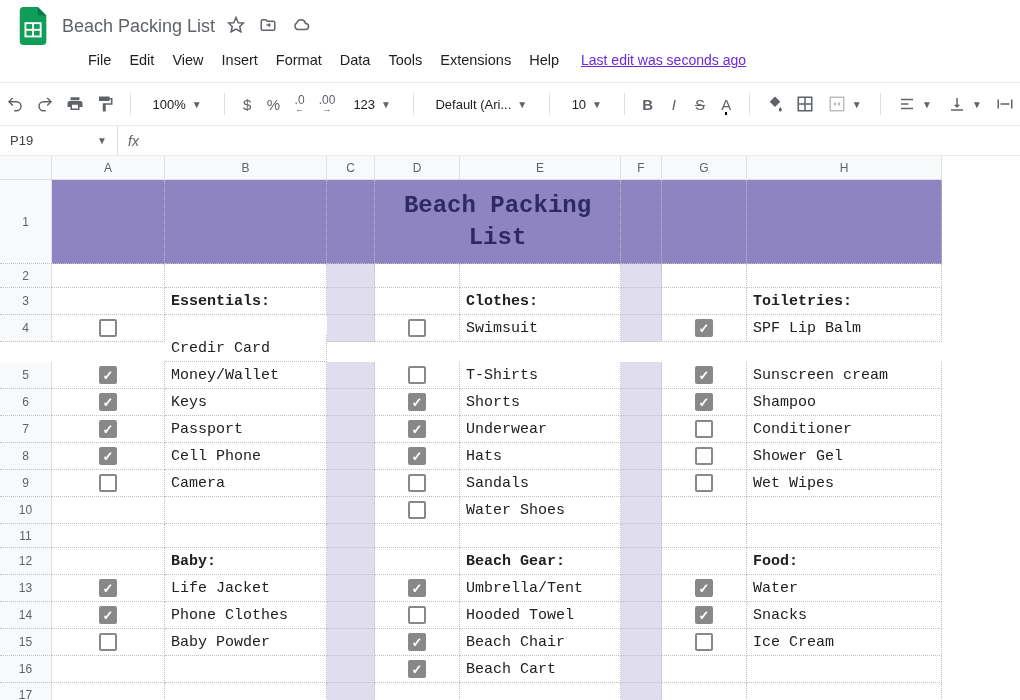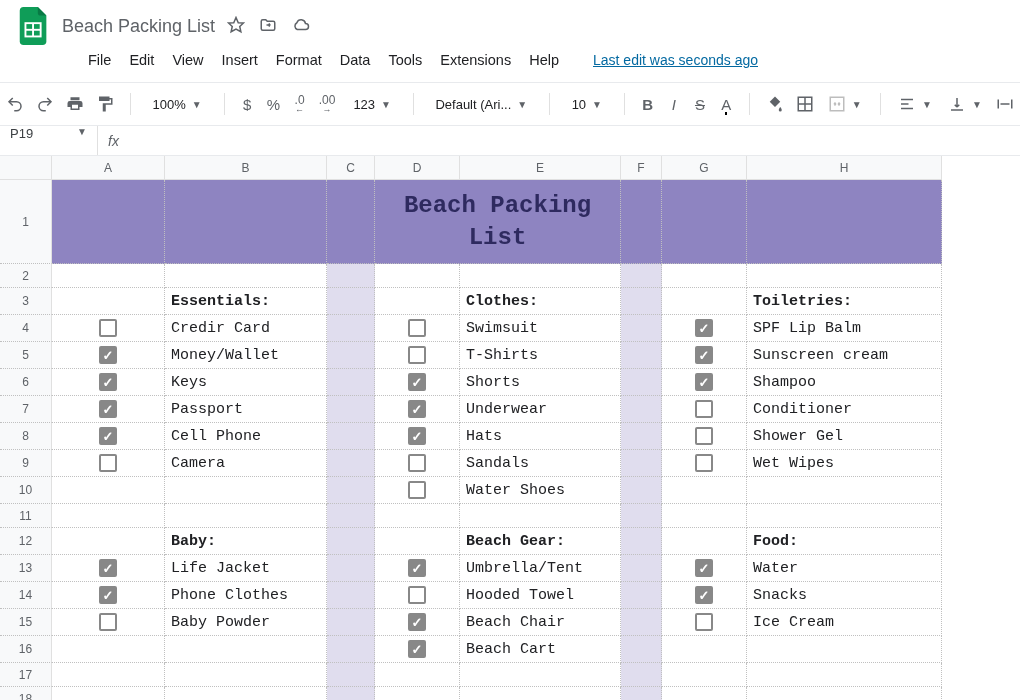--- a/index.html
+++ b/index.html
@@ -4,31 +4,31 @@
 <style>
   * { box-sizing: border-box; margin: 0; padding: 0; }
   body { font-family: Arial, sans-serif; font-size: 13px; color: #202124; width: 1020px; height: 700px; overflow: hidden; background: #fff; }
   .titlebar { display: flex; align-items: center; padding: 8px 16px 0 16px; height: 44px; }
   .logo { width: 36px; height: 36px; margin-right: 10px; display:flex; align-items:center; justify-content:center; }
   .doc-title { font-size: 18px; color: #5f6368; margin-right: 12px; }
   .title-icons { display: flex; gap: 14px; align-items:center; color:#5f6368; }
   .title-icon { cursor:pointer; }
   .menubar { display:flex; gap: 2px; padding: 4px 16px 10px 80px; font-size: 14.5px; color:#202124; align-items:center; }
   .menu-item { padding: 4px 8px; cursor:pointer; }
-  .last-edit { color:#0369a1; text-decoration: underline; margin-left: 24px; cursor:pointer; font-size:14px; }
+  .last-edit { color:#6d28d9; text-decoration: underline; margin-left: 12px; cursor:pointer; font-size:14px; }
   .toolbar { display:flex; align-items:center; height: 44px; border-top:1px solid #e8eaed; border-bottom:1px solid #e8eaed; padding: 0 6px; gap:12px; }
   .tb-icon { width:32px; height:28px; display:flex; align-items:center; justify-content:center; cursor:pointer; color:#5f6368; }
   .tb-sep { width:1px; height:22px; background:#e0e0e0; margin: 0 4px; }
   .tb-dropdown { display:flex; align-items:center; gap:6px; padding:0 6px; height:28px; cursor:pointer; color:#202124; font-size:13px; }
   .tb-dropdown .arrow { color:#5f6368; font-size:10px; }
   .bold { font-weight:bold; }
   .italic { font-style:italic; }
   .strike { text-decoration: line-through; }
   .namebox-row { display:flex; align-items:center; height:30px; border-bottom:1px solid #e8eaed; }
-  .namebox { width:98px; display:flex; justify-content:space-between; padding:0 10px; color:#3c4043; font-size:13px; border-right:1px solid #e0e0e0; height:100%; }
+  .namebox { width:118px; display:flex; align-items:center; justify-content:space-between; padding:0 10px; color:#3c4043; font-size:13px; border-right:1px solid #e0e0e0; height:100%; }
   .fx { padding:0 10px; color:#5f6368; font-style:italic; font-size:14px; border-right:none; height:100%; display:flex; align-items:center; }
   .fx-input { flex:1; height:100%; }
   .grid { position:relative; width:1020px; }
   .col-headers { display:flex; position:sticky; top:0; background:#fff; }
   .corner { width:52px; height:24px; border-right:1px solid #e0e0e0; border-bottom:1px solid #e0e0e0; background:#f8f9fa;}
   .ch { height:24px; border-right:1px solid #e0e0e0; border-bottom:1px solid #e0e0e0; display:flex; align-items:center; justify-content:center; font-size:12px; color:#5f6368; background:#f8f9fa; }
   .row { display:flex; }
   .rh { width:52px; border-right:1px solid #e0e0e0; border-bottom:1px dotted #c0c0c0; display:flex; align-items:center; justify-content:center; font-size:12px; color:#5f6368; background:#f8f9fa; }
   .cell { border-right:1px dotted #c0c0c0; border-bottom:1px dotted #c0c0c0; display:flex; align-items:center; padding: 0 6px; font-family: "Courier New", monospace; font-size:15px; overflow:visible; white-space:nowrap; }
   .row1 .cell { background:#8e84c1; }
@@ -242,21 +242,21 @@
         <div class="cell section-hdr" style="width: 161px; height: 27px; justify-content: flex-start;">Clothes:</div>
         <div class="cell sep-col" style="width: 41px; height: 27px;"></div>
         <div class="cell" style="width: 85px; height: 27px;"></div>
         <div class="cell section-hdr" style="width: 195px; height: 27px;">Toiletries:</div>
       </div>
       <div class="row">
         <div class="rh" style="height: 27px;">4</div>
         <div class="cell chk-cell" style="width: 113px; height: 27px;">
           <div class="chk"></div>
         </div>
-        <div class="cell" style="width: 162px; height: 27px;">Credir Card</div>
+        <div class="cell" style="width: 162px; height: 27px; margin-top: 20px;">Credir Card</div>
         <div class="cell sep-col" style="width: 48px; height: 27px;"></div>
         <div class="cell chk-cell" style="width: 85px; height: 27px;">
           <div class="chk"></div>
         </div>
         <div class="cell" style="width: 161px; height: 27px;">Swimsuit</div>
         <div class="cell sep-col" style="width: 41px; height: 27px;"></div>
         <div class="cell chk-cell" style="width: 85px; height: 27px;">
           <div class="chk checked"></div>
         </div>
         <div class="cell" style="width: 195px; height: 27px;">SPF Lip Balm</div>

